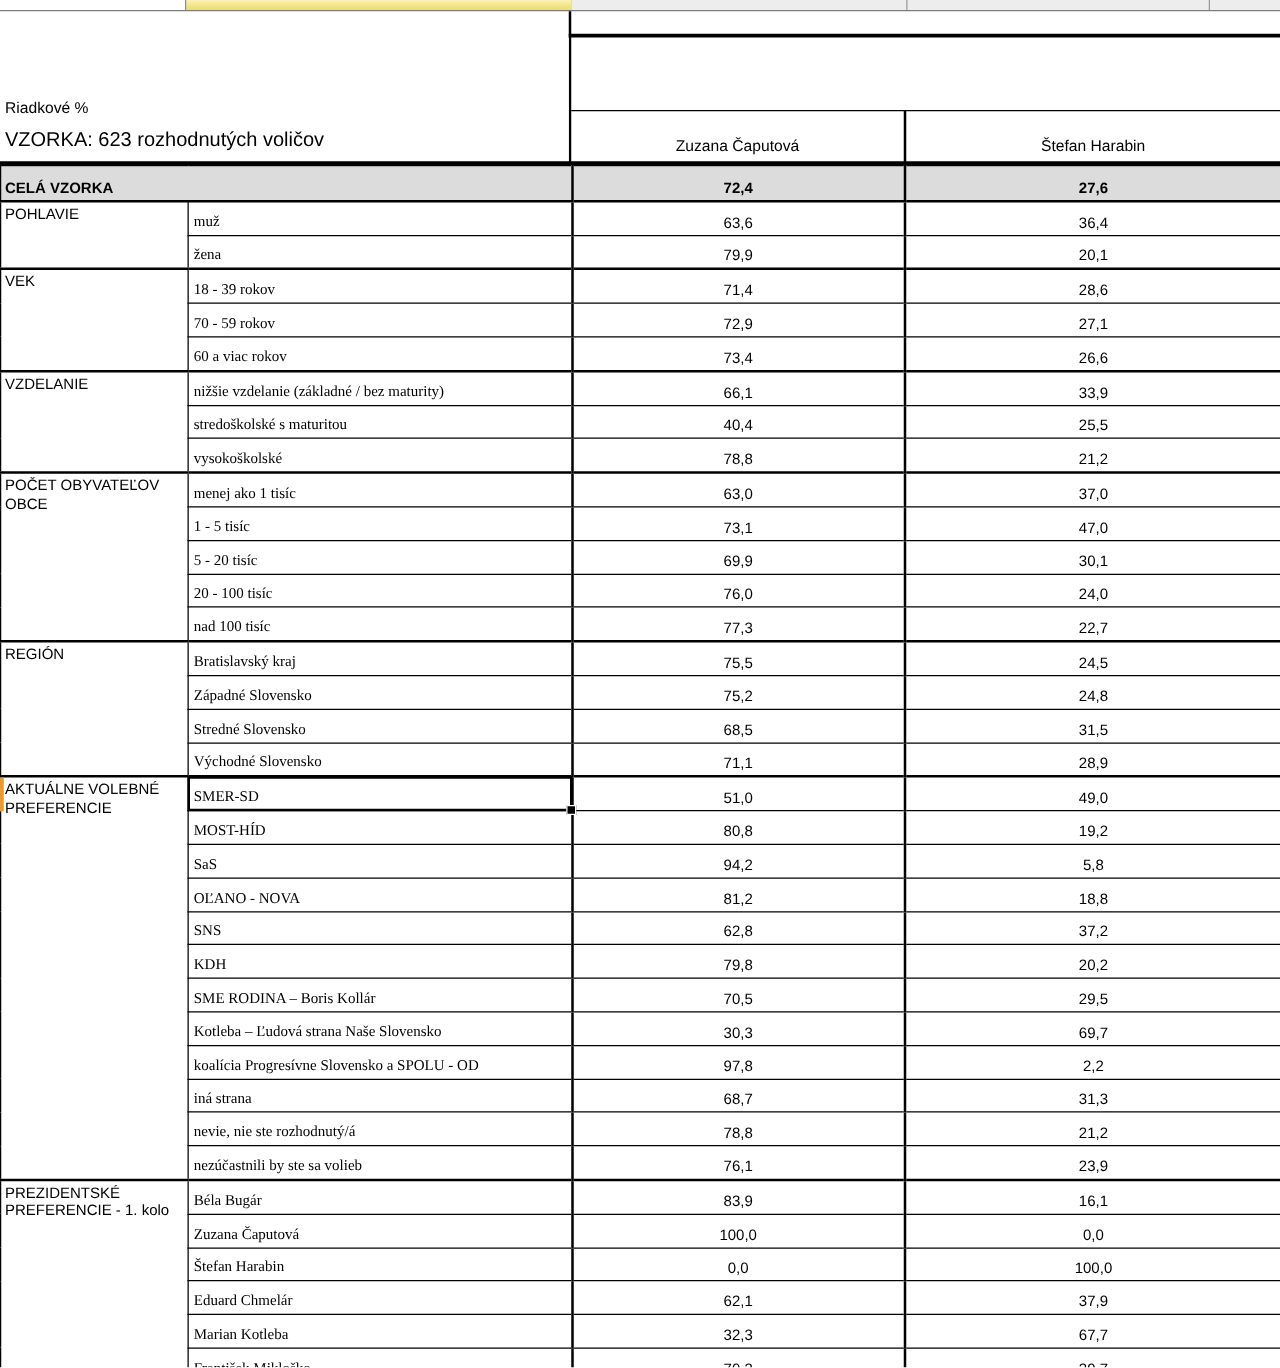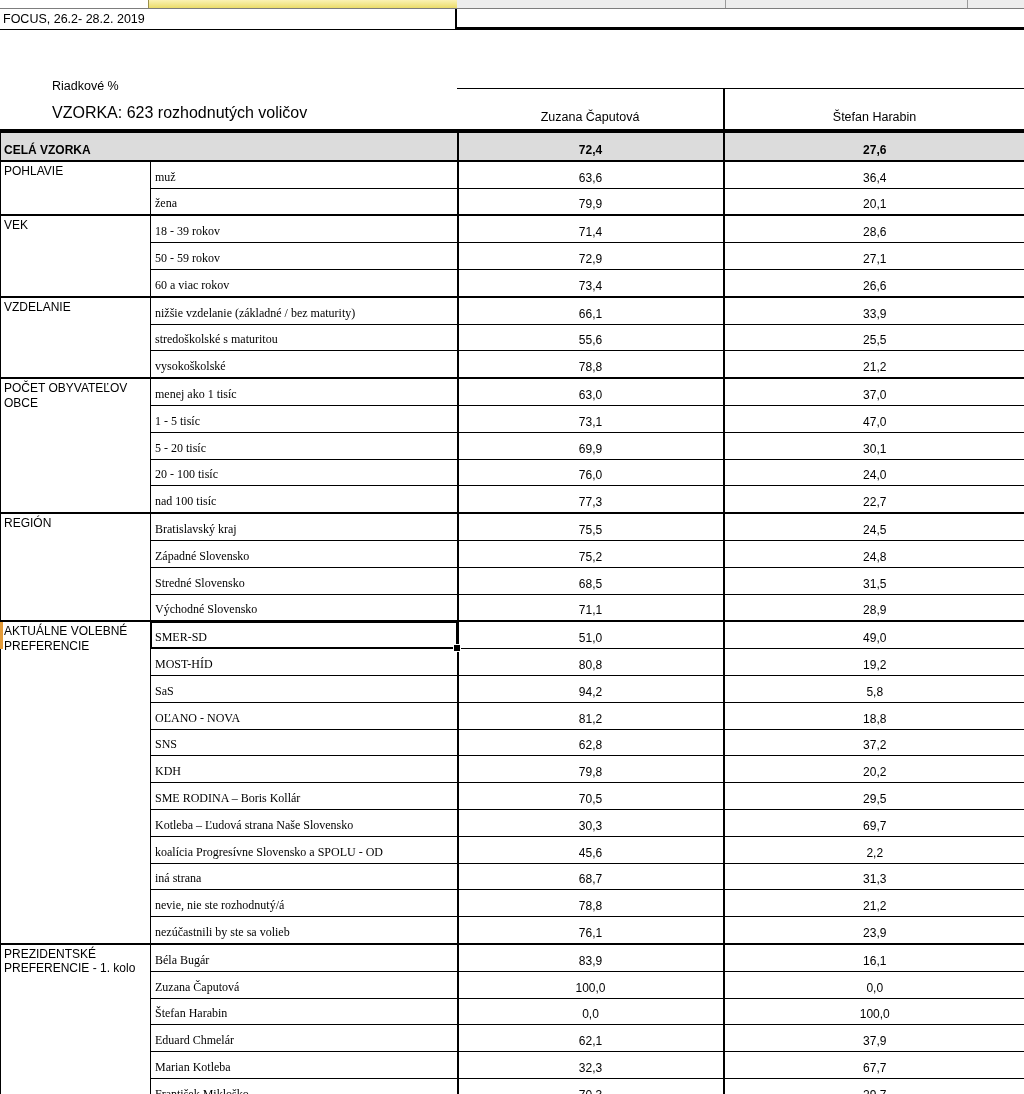--- a/index.html
+++ b/index.html
@@ -24,21 +24,21 @@
   .ts-vline{position:absolute;top:0;width:1px;height:8px;background:#9a9a9a;}
   .hline-top{position:absolute;left:0;top:8px;width:1024px;height:1px;background:#7d7d7d;}
   
   .focus-cell{position:absolute;left:0;top:9px;width:455px;height:20px;
     font-size:12.5px;line-height:20px;padding-left:3px;border-bottom:1px solid #000;
     white-space:nowrap;overflow:hidden;background:#fff;}
   
   .vline-main{position:absolute;left:455px;top:9px;width:2px;height:122px;background:#000;}
   .vline-names{position:absolute;left:723px;top:88px;width:2px;height:43px;background:#000;}
   
-  .info-cell{position:absolute;left:0;top:30px;width:455px;height:99px;background:#fff;margin-left:48px;}
+  .info-cell{position:absolute;left:0;top:30px;width:455px;height:99px;background:#fff;}
   .info-line1{position:absolute;left:4px;bottom:36px;font-size:12.5px;white-space:nowrap;}
   .info-line2{position:absolute;left:4px;bottom:7px;font-size:16px;white-space:nowrap;}
   
   .q-topborder{position:absolute;left:455px;top:27px;width:569px;height:3px;background:#000;}
   .question-cell{position:absolute;left:457px;top:30px;width:567px;height:58px;
     font-size:13px;line-height:19px;text-align:center;padding:1px 8px 0 8px;box-sizing:border-box;}
   .q-bottomline{position:absolute;left:457px;top:88px;width:567px;height:1px;background:#000;}
   .name-cell{position:absolute;top:89px;height:42px;font-size:12.5px;text-align:center;
     display:flex;align-items:flex-end;justify-content:center;padding-bottom:7px;box-sizing:border-box;}
   .name-c1{left:457px;width:266px;}
@@ -72,21 +72,20 @@
 <div id="sheet">
 
   <div class="topstrip">
     <div class="yellow-cell"></div>
     <div class="grey-cell"></div>
     <div class="ts-vline" style="left:725px"></div>
     <div class="ts-vline" style="left:967px"></div>
   </div>
   <div class="hline-top"></div>
 
-  <div class="focus-cell">FOCUS, 26.2- 28.2. 2019</div>
 
   <div class="vline-main"></div>
 
   <div class="info-cell">
     <div class="info-line1">Riadkové %</div>
     <div class="info-line2">VZORKA: 623 rozhodnutých voličov</div>
   </div>
 
   <div class="q-topborder"></div>
   <div class="q-bottomline"></div>
@@ -120,38 +119,38 @@
           <td class="val v1"><span>79,9</span></td>
           <td class="val v2"><span>20,1</span></td>
         </tr>
         <tr class="sec-top">
           <td class="cat" rowspan="3"><span>VEK</span></td>
           <td class="label"><span>18 - 39 rokov</span></td>
           <td class="val v1"><span>71,4</span></td>
           <td class="val v2"><span>28,6</span></td>
         </tr>
         <tr>
-          <td class="label"><span>50 - 59 rokov</span></td>
+          <td class="label"><span>70 - 59 rokov</span></td>
           <td class="val v1"><span>72,9</span></td>
           <td class="val v2"><span>27,1</span></td>
         </tr>
         <tr>
           <td class="label"><span>60 a viac rokov</span></td>
           <td class="val v1"><span>73,4</span></td>
           <td class="val v2"><span>26,6</span></td>
         </tr>
         <tr class="sec-top">
           <td class="cat" rowspan="3"><span>VZDELANIE</span></td>
           <td class="label"><span>nižšie vzdelanie (základné / bez maturity)</span></td>
           <td class="val v1"><span>66,1</span></td>
           <td class="val v2"><span>33,9</span></td>
         </tr>
         <tr>
           <td class="label"><span>stredoškolské s maturitou</span></td>
-          <td class="val v1"><span>55,6</span></td>
+          <td class="val v1"><span>40,4</span></td>
           <td class="val v2"><span>25,5</span></td>
         </tr>
         <tr>
           <td class="label"><span>vysokoškolské</span></td>
           <td class="val v1"><span>78,8</span></td>
           <td class="val v2"><span>21,2</span></td>
         </tr>
         <tr class="sec-top">
           <td class="cat" rowspan="5"><span>POČET OBYVATEĽOV OBCE</span></td>
           <td class="label"><span>menej ako 1 tisíc</span></td>
@@ -235,21 +234,21 @@
           <td class="val v1"><span>70,5</span></td>
           <td class="val v2"><span>29,5</span></td>
         </tr>
         <tr>
           <td class="label"><span>Kotleba – Ľudová strana Naše Slovensko</span></td>
           <td class="val v1"><span>30,3</span></td>
           <td class="val v2"><span>69,7</span></td>
         </tr>
         <tr>
           <td class="label"><span>koalícia Progresívne Slovensko a SPOLU - OD</span></td>
-          <td class="val v1"><span>45,6</span></td>
+          <td class="val v1"><span>97,8</span></td>
           <td class="val v2"><span>2,2</span></td>
         </tr>
         <tr>
           <td class="label"><span>iná strana</span></td>
           <td class="val v1"><span>68,7</span></td>
           <td class="val v2"><span>31,3</span></td>
         </tr>
         <tr>
           <td class="label"><span>nevie, nie ste rozhodnutý/á</span></td>
           <td class="val v1"><span>78,8</span></td>

